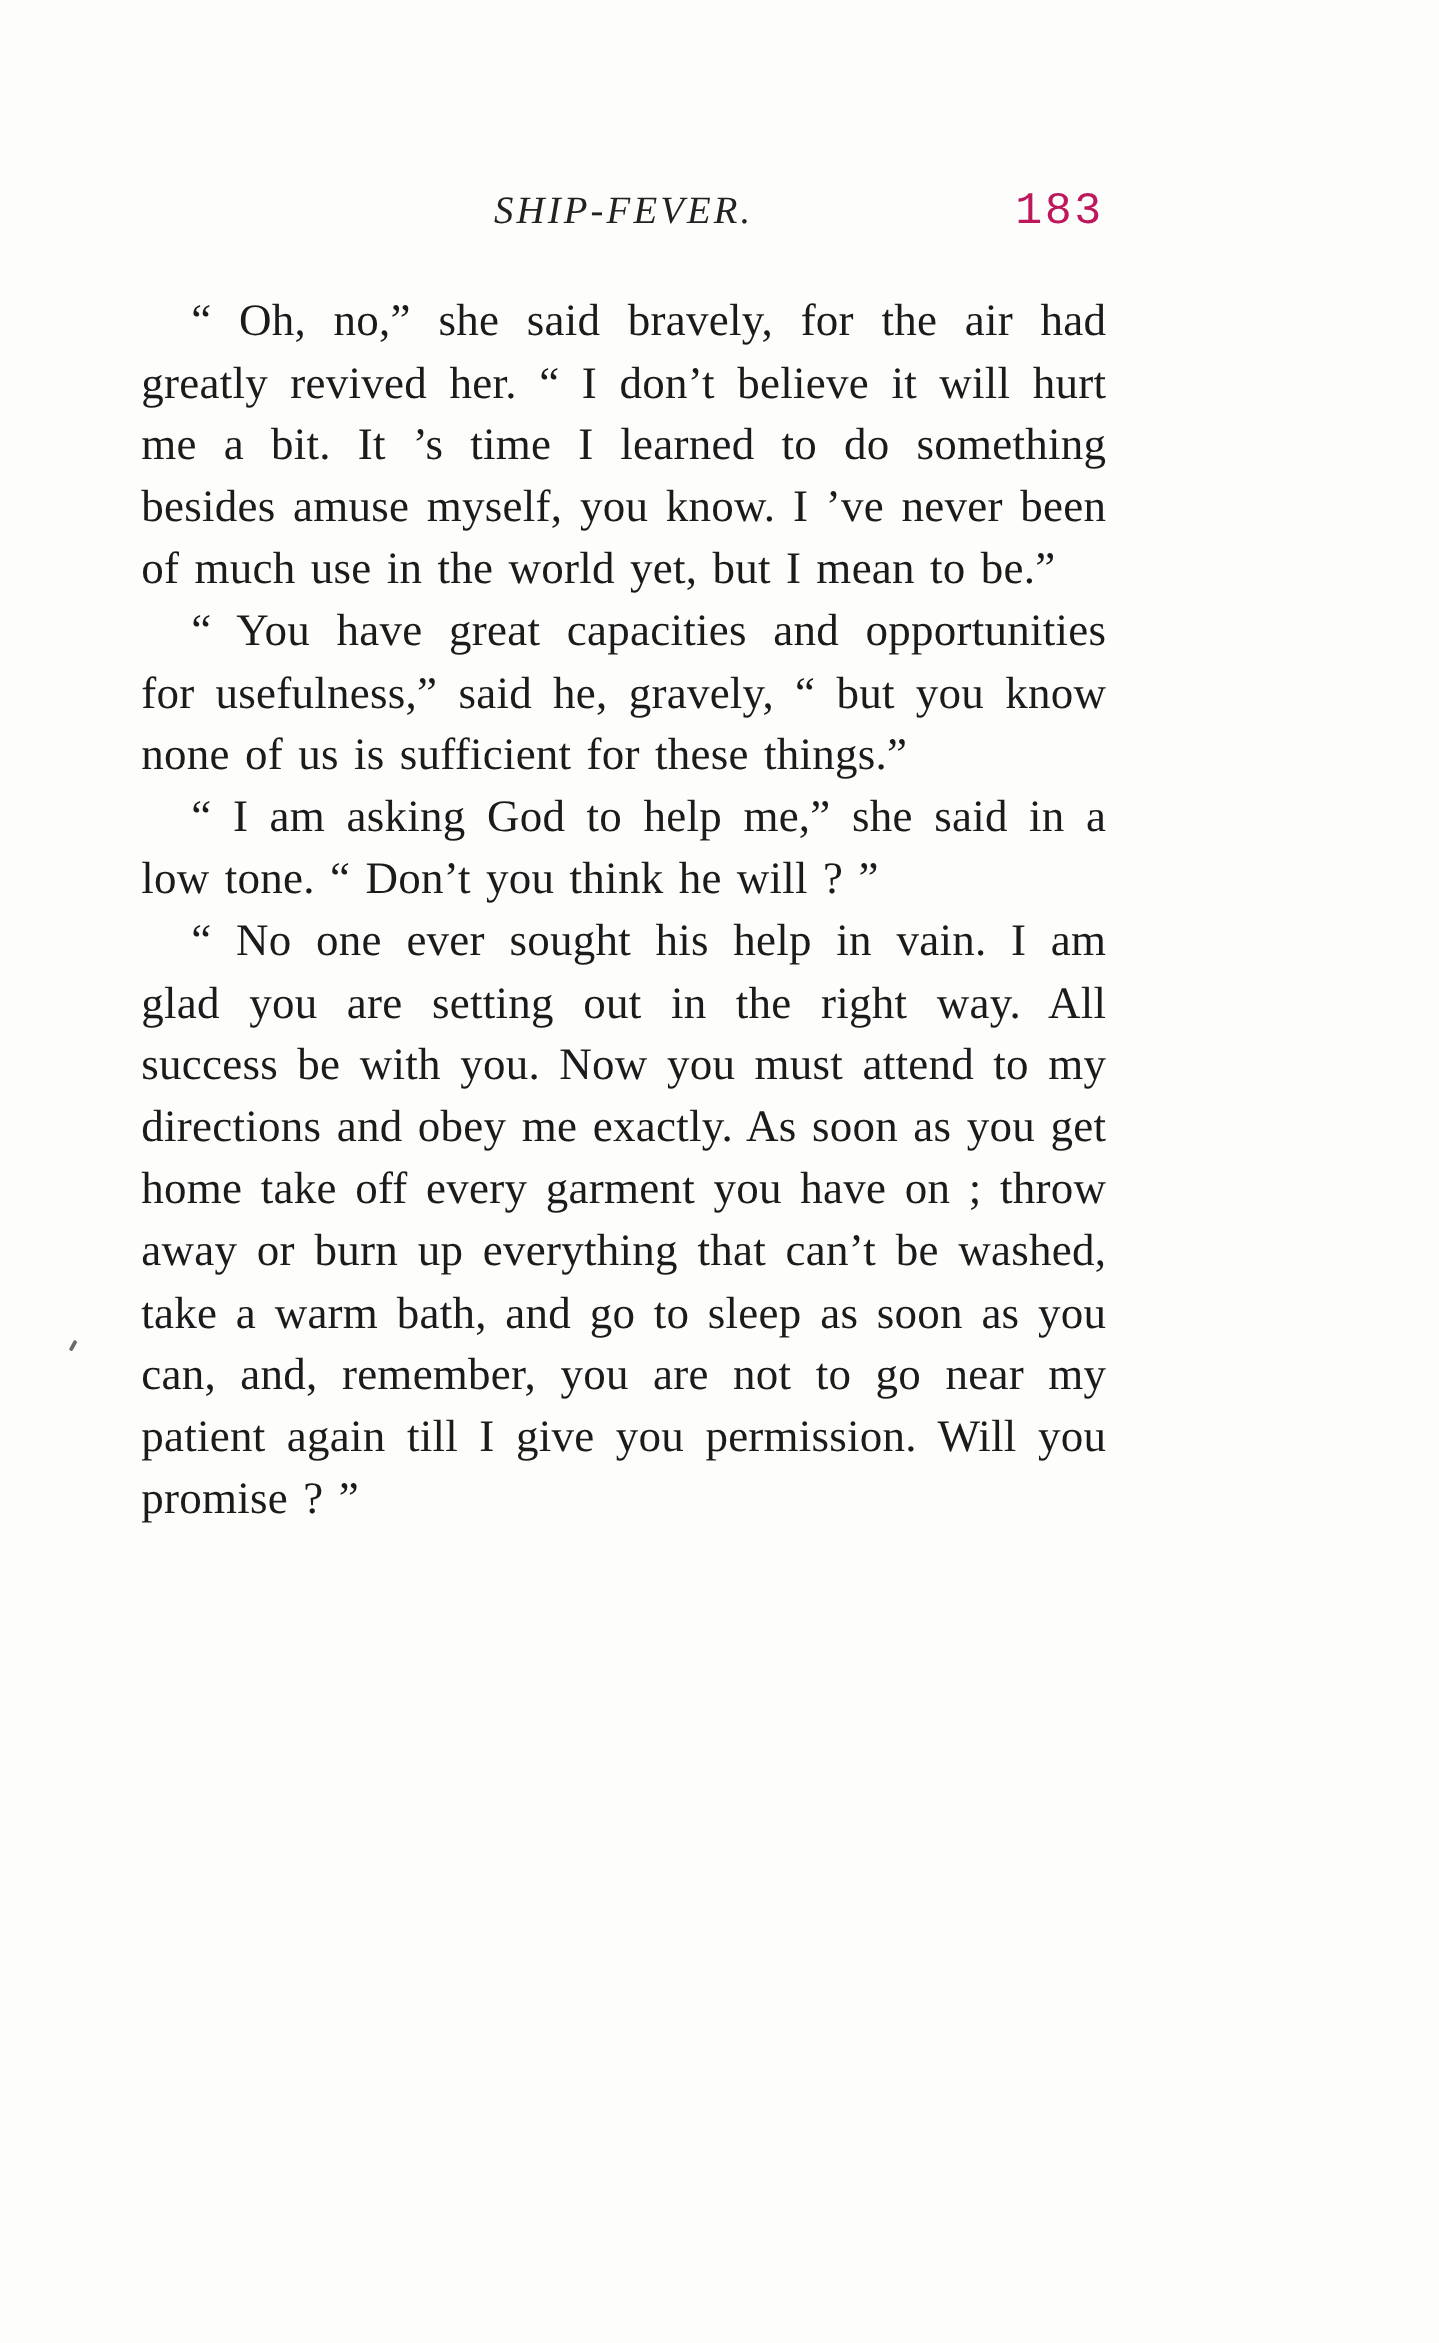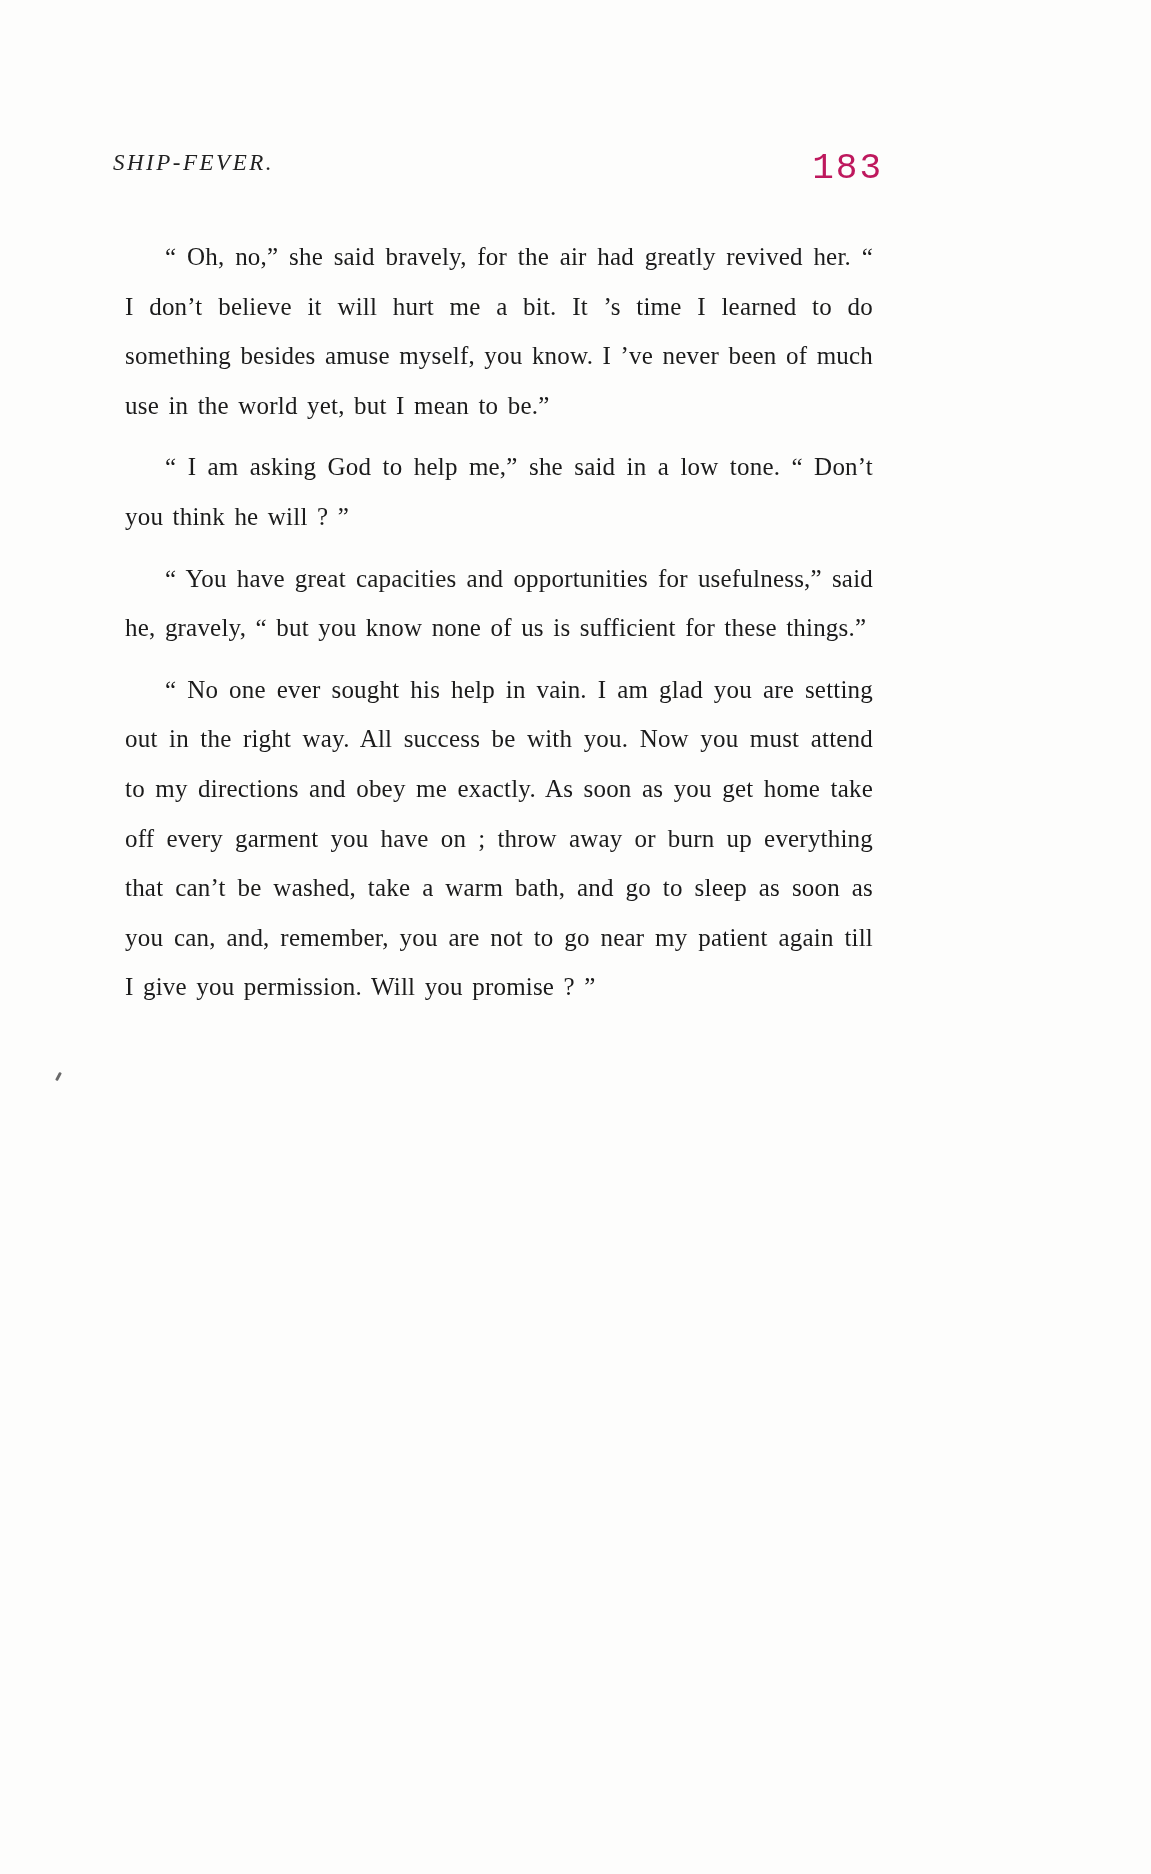--- a/index.html
+++ b/index.html
@@ -25,41 +25,42 @@
     left: 113px;
     top: 150px;
     width: 772px;
   }
   .page-header {
     position: relative;
     height: 40px;
     margin-bottom: 42px;
   }
   .running-head {
+    text-align: center;
     font-style: italic;
-    font-size: 23px;
+    font-size: 31px;
     letter-spacing: 2.5px;
     color: #222;
   }
   .page-number {
     position: absolute;
     right: 2px;
     top: -2px;
     font-size: 36px;
     letter-spacing: 2px;
     font-style: normal;
     color: #be185d;
     font-family: Liberation Mono, monospace;
   }
   .body-text p {
-    margin: 12px;
+    margin: 0;
     padding: 0;
     text-indent: 40px;
     text-align: justify;
-    font-size: 25px;
+    font-size: 36px;
     line-height: 49.6px;
     word-spacing: 3px;
     letter-spacing: 0.2px;
   }
   .margin-mark {
     position: absolute;
     left: 57px;
     top: 1072px;
     width: 3px;
     height: 9px;
@@ -77,20 +78,20 @@
 
   <div class="text-block">
 
     <div class="page-header">
       <div class="running-head">SHIP-FEVER.</div>
       <div class="page-number">183</div>
     </div>
 
     <div class="body-text">
       <p>“ Oh, no,” she said bravely, for the air had greatly revived her.  “ I don’t believe it will hurt me a bit.  It ’s time I learned to do something besides amuse myself, you know.  I ’ve never been of much use in the world yet, but I mean to be.”</p>
+      <p>“ You have great capacities and opportunities for usefulness,” said he, gravely, “ but you know none of us is sufficient for these things.”</p>
       <p>“ I am asking God to help me,” she said in a low tone.  “ Don’t you think he will ? ”</p>
-      <p>“ You have great capacities and opportunities for usefulness,” said he, gravely, “ but you know none of us is sufficient for these things.”</p>
       <p>“ No one ever sought his help in vain.  I am glad you are setting out in the right way.  All success be with you.  Now you must attend to my directions and obey me exactly.  As soon as you get home take off every garment you have on ; throw away or burn up everything that can’t be washed, take a warm bath, and go to sleep as soon as you can, and, remember, you are not to go near my patient again till I give you permission.  Will you promise ? ”</p>
     </div>
 
   </div>
 
 </div>
 
 </body></html>

